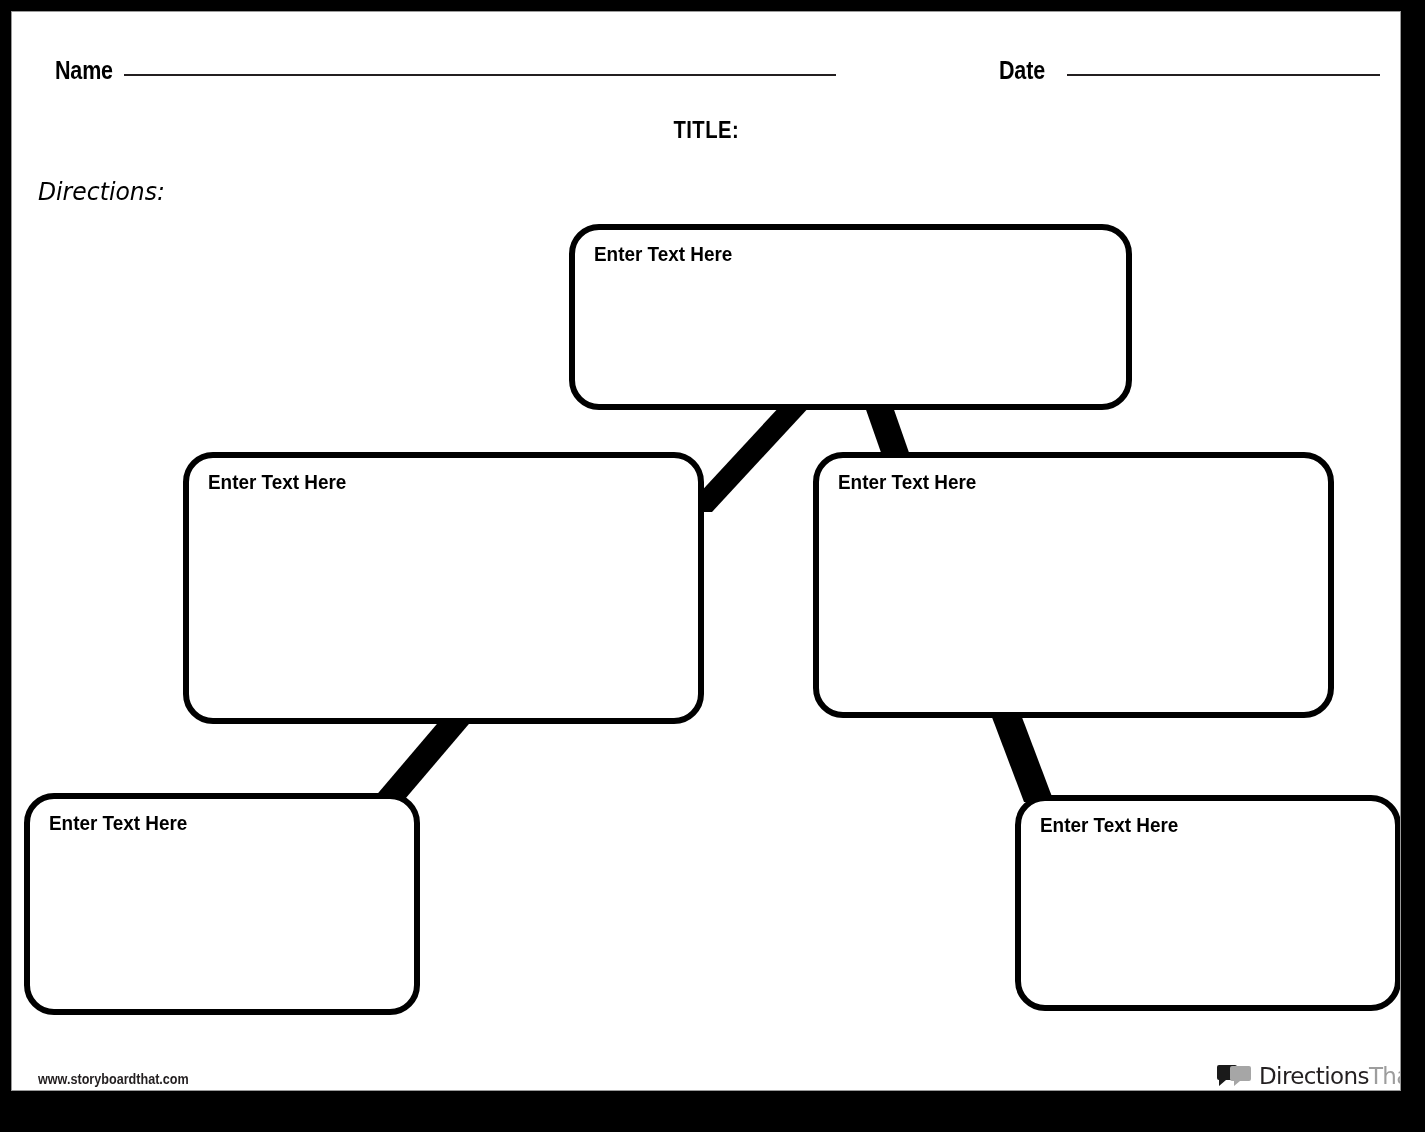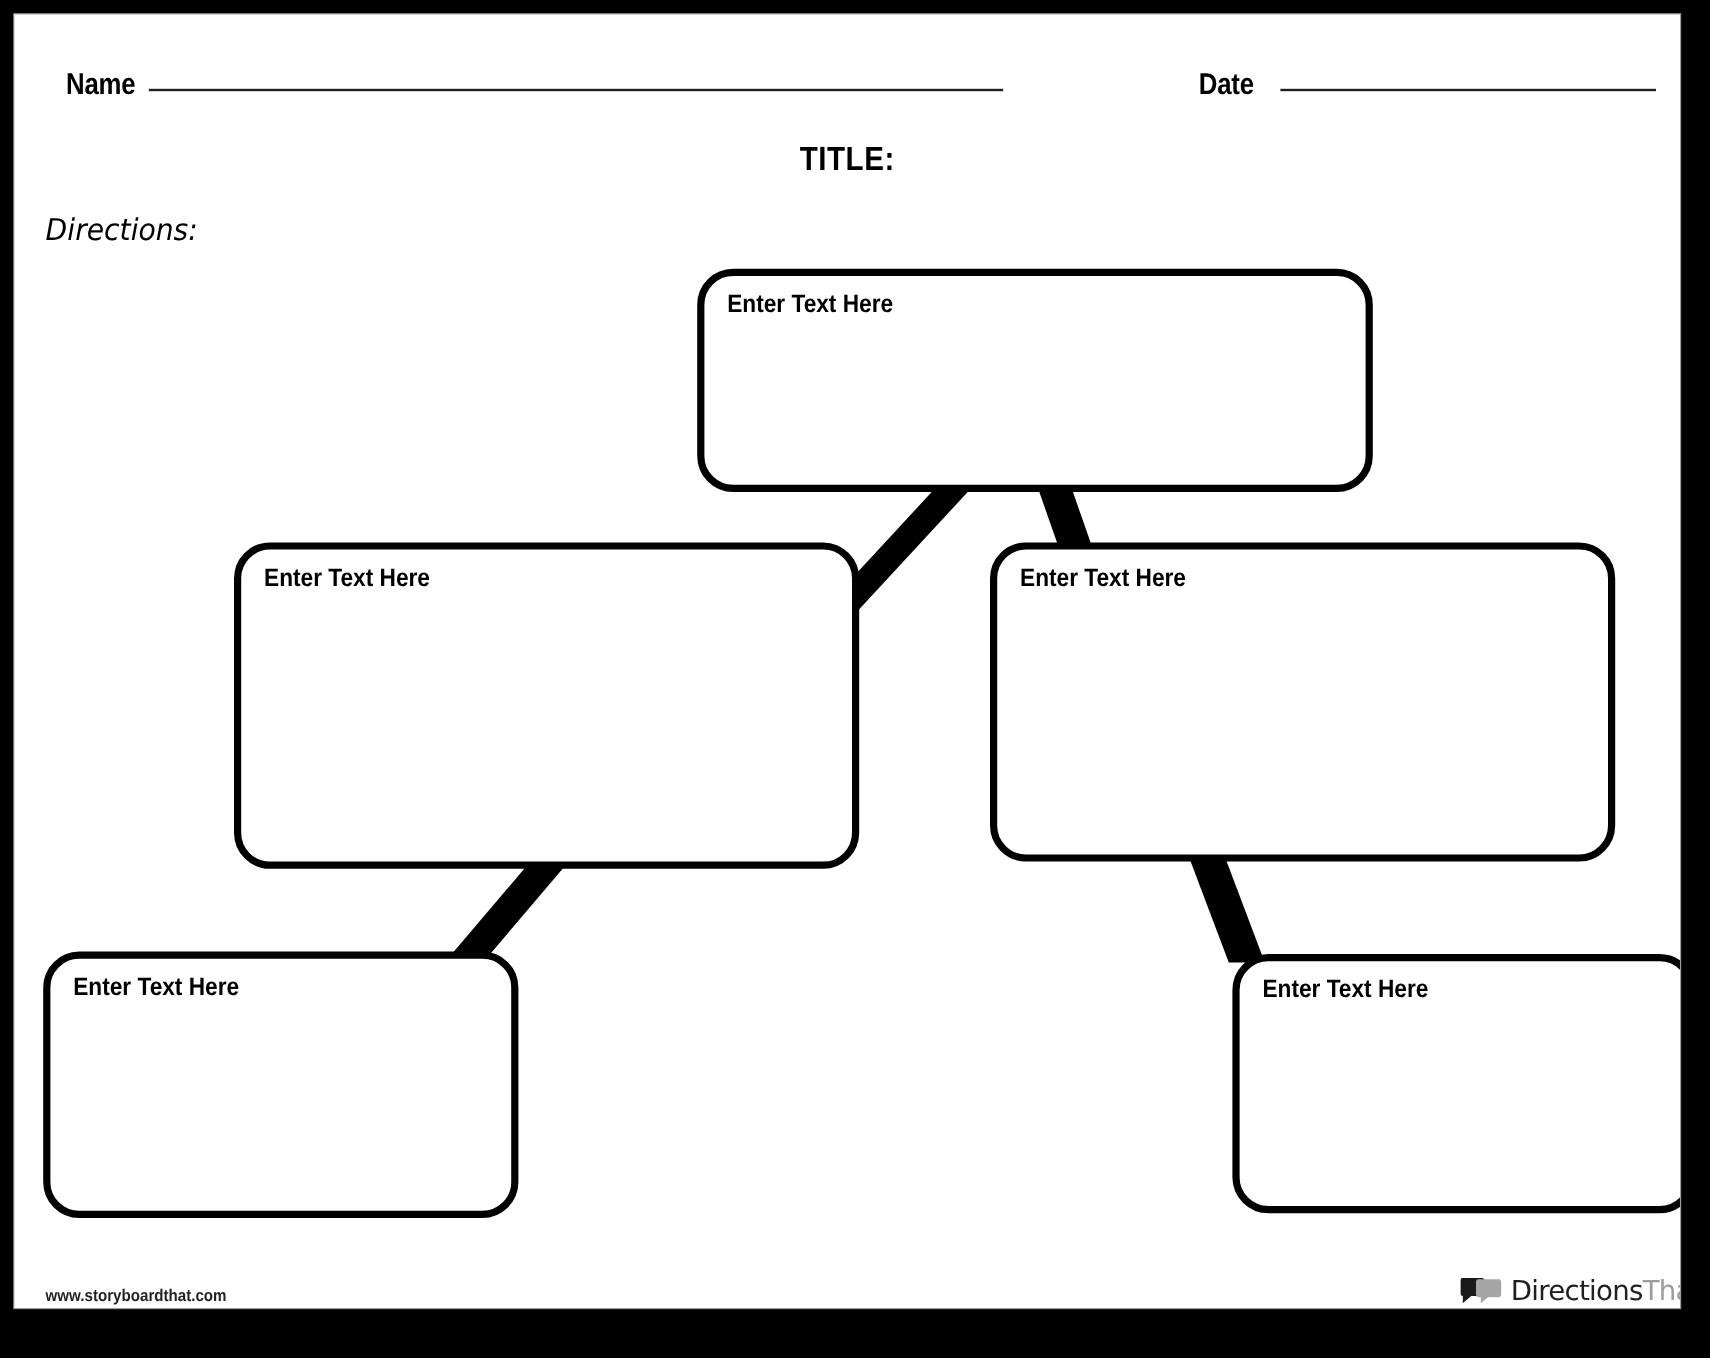--- a/index.html
+++ b/index.html
@@ -61,21 +61,21 @@
 
   
   #title {
     position: absolute;
     left: 0;
     top: 105px;
     width: 1388px;
     text-align: center;
     font-family: "Liberation Sans Narrow", "Liberation Sans", sans-serif;
     font-weight: bold;
-    font-size: 28px;
+    font-size: 23px;
     letter-spacing: 0.5px;
     color: #000000;
   }
   #title span { display: inline-block; transform: scaleX(0.88); }
 
   
   #directions {
     position: absolute;
     left: 26px;
     top: 165px;
@@ -97,21 +97,20 @@
     pointer-events: none;
   }
 
   
   .flow-box {
     position: absolute;
     box-sizing: border-box;
     background: #ffffff;
     border: 6px solid #000000;
     border-radius: 30px;
-    margin-left: 12px;
   }
   .flow-box .box-text {
     position: absolute;
     left: 19px;
     top: 12px;
     font-family: "Liberation Sans Narrow", "Liberation Sans", sans-serif;
     font-weight: bold;
     font-size: 21px;
     color: #000000;
     white-space: nowrap;

